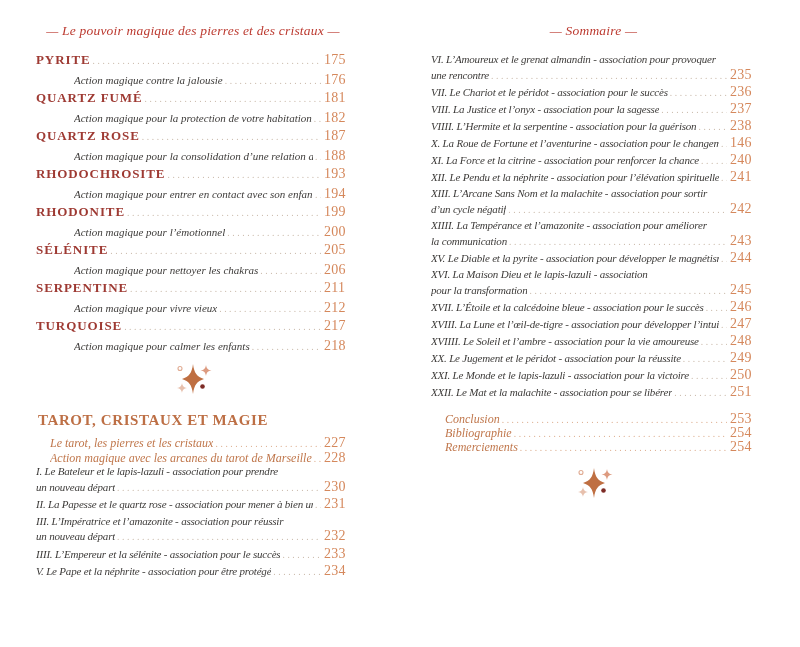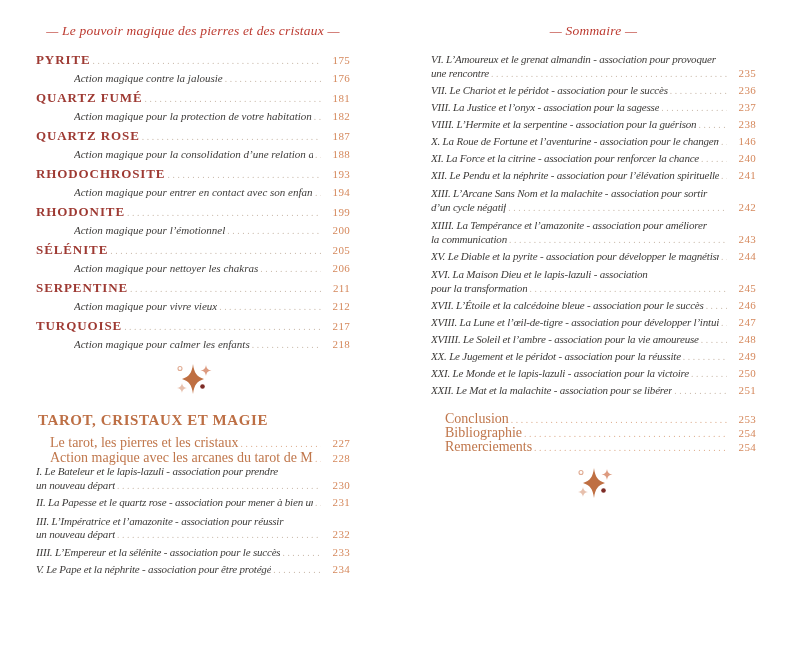--- a/index.html
+++ b/index.html
@@ -16,37 +16,37 @@
   }
   .row{display:flex;align-items:baseline;}
   .lbl{min-width:0;flex:0 1 auto;overflow:hidden;white-space:nowrap;}
   .dots{
     flex:1 1 6px;min-width:6px;overflow:hidden;white-space:nowrap;
     color:#c6b5a5;font-size:9.5px;letter-spacing:2.6px;margin:0 3px 0 2px;
     font-style:normal;
   }
   .dots::after{content:"..................................................................................................................................................";}
   .num{
-    flex:none;width:26px;text-align:right;font-style:normal;
-    font-size:11px;color:#d5885c;letter-spacing:0.3px;
+    flex:none;width:26px;text-align:left;font-style:normal;
+    font-size:14px;color:#d5885c;letter-spacing:0.3px;
   }
   
   .stone-row{height:20px;}
   .stone-row .lbl{font-weight:bold;font-size:13px;letter-spacing:0.9px;color:#9e3a33;}
   .sub-row{height:18px;padding-left:14px;}
   .sub-row .lbl{font-style:italic;font-size:11px;color:#3d3b39;margin-left:24px;}
   
   .ornament{ text-align:center;margin-top:6px;height:34px;}
   
   .tarot-heading{
     margin:16px 0 6px 2px;font-size:15px;font-weight:bold;
     letter-spacing:0.6px;color:#bd6f45;
   }
   .copper-row{height:14.5px;padding-left:14px;}
-  .copper-row .lbl{font-size:14px;color:#c0774c;}
+  .copper-row .lbl{font-size:12px;color:#c0774c;font-style:italic;}
   .copper-row .dots{color:#dba887;}
   
   .entries{}
   .entry{margin-bottom:3px;}
   .entry .l1,.entry .lbl{
     font-style:italic;font-size:11px;color:#3d3b39;letter-spacing:-0.2px;
   }
   .entry .l1{line-height:14.5px;white-space:nowrap;overflow:hidden;}
   .entry .row{height:14.5px;}
   

